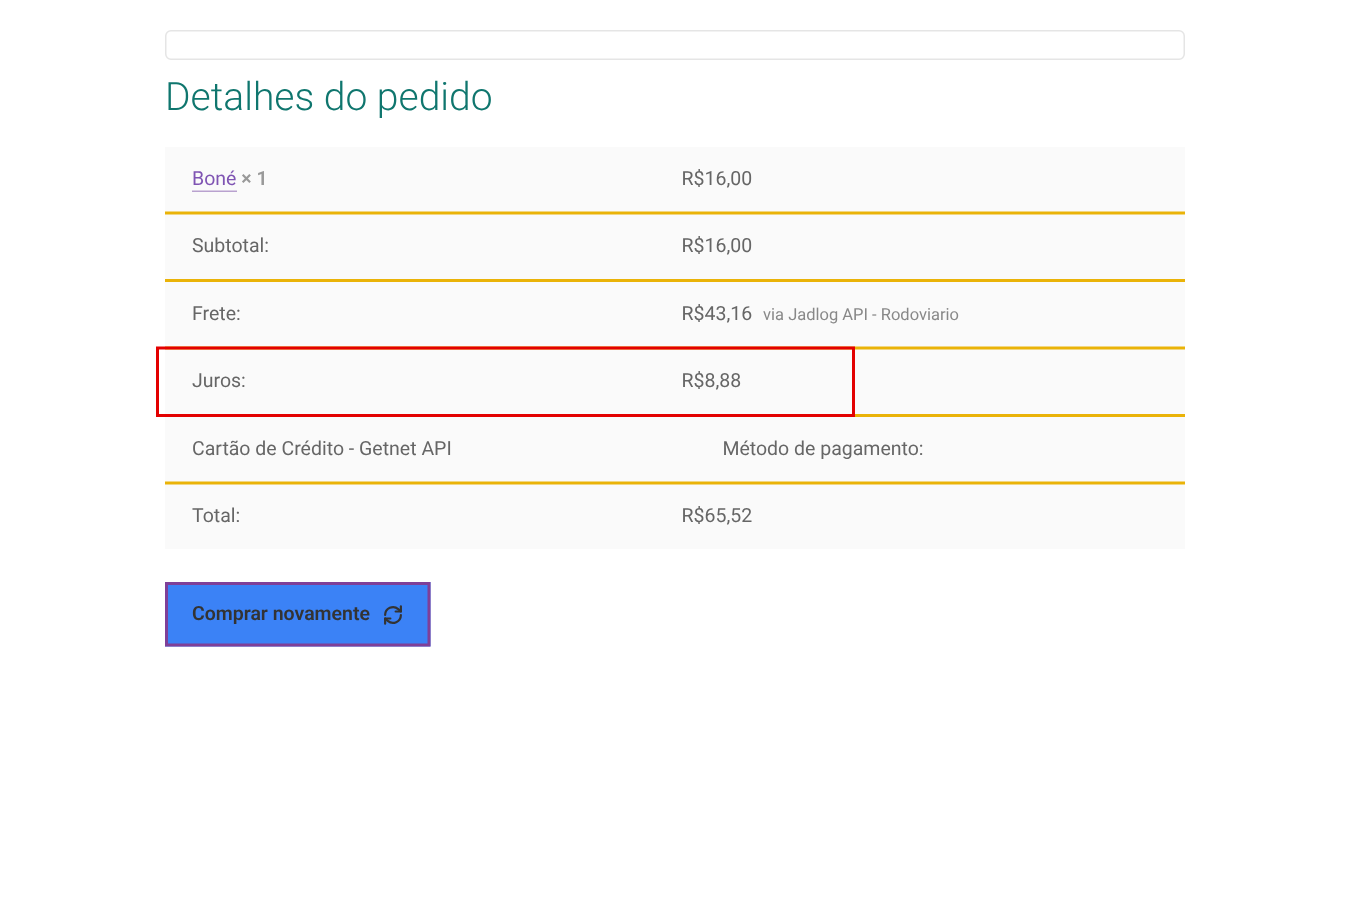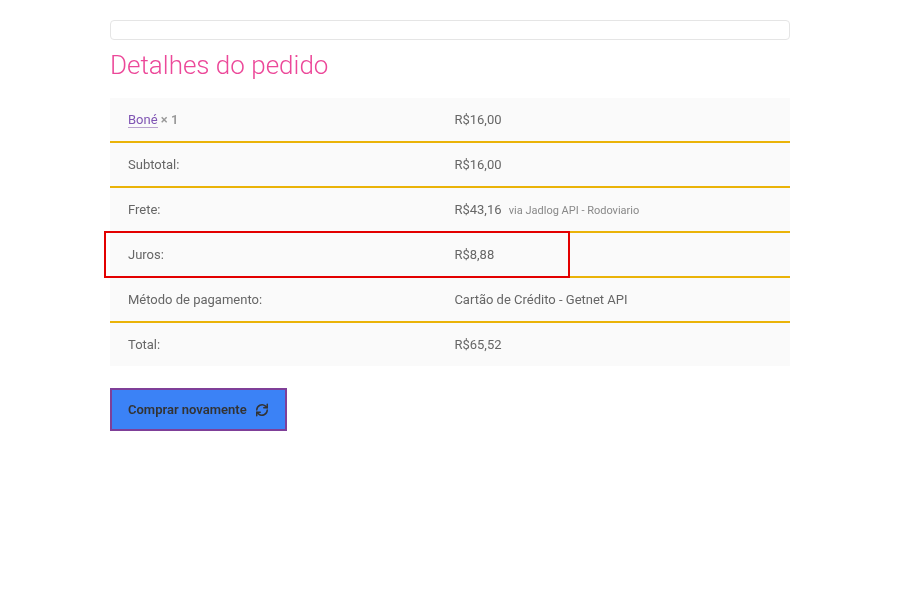--- a/index.html
+++ b/index.html
@@ -20,21 +20,21 @@
     }
     .top-box {
       border: 1px solid #e5e5e5;
       border-radius: 4px;
       height: 20px;
       margin-bottom: 10px;
     }
     .heading {
       font-size: 26px;
       font-weight: 300;
-      color: #ec4899;
+      color: #0f766e;
       margin-bottom: 18px;
     }
     .details-table {
       background: #fafafa;
       border-collapse: collapse;
       width: 100%;
     }
     .details-row {
       display: flex;
       border-top: 2px solid #eab308;
@@ -138,22 +138,22 @@
       </div>
     </div>
 
     <div class="details-row highlight-box">
       <div class="details-cell label">Juros:</div>
       <div class="details-cell value">R$8,88</div>
       <div class="highlight-overlay"></div>
     </div>
 
     <div class="details-row">
+      <div class="details-cell value" style="font-weight:400;">Cartão de Crédito - Getnet API</div>
       <div class="details-cell label">Método de pagamento:</div>
-      <div class="details-cell value" style="font-weight:400;">Cartão de Crédito - Getnet API</div>
     </div>
 
     <div class="details-row">
       <div class="details-cell label">Total:</div>
       <div class="details-cell value">R$65,52</div>
     </div>
 
   </div>
 
   <a href="#" class="btn-reorder">

